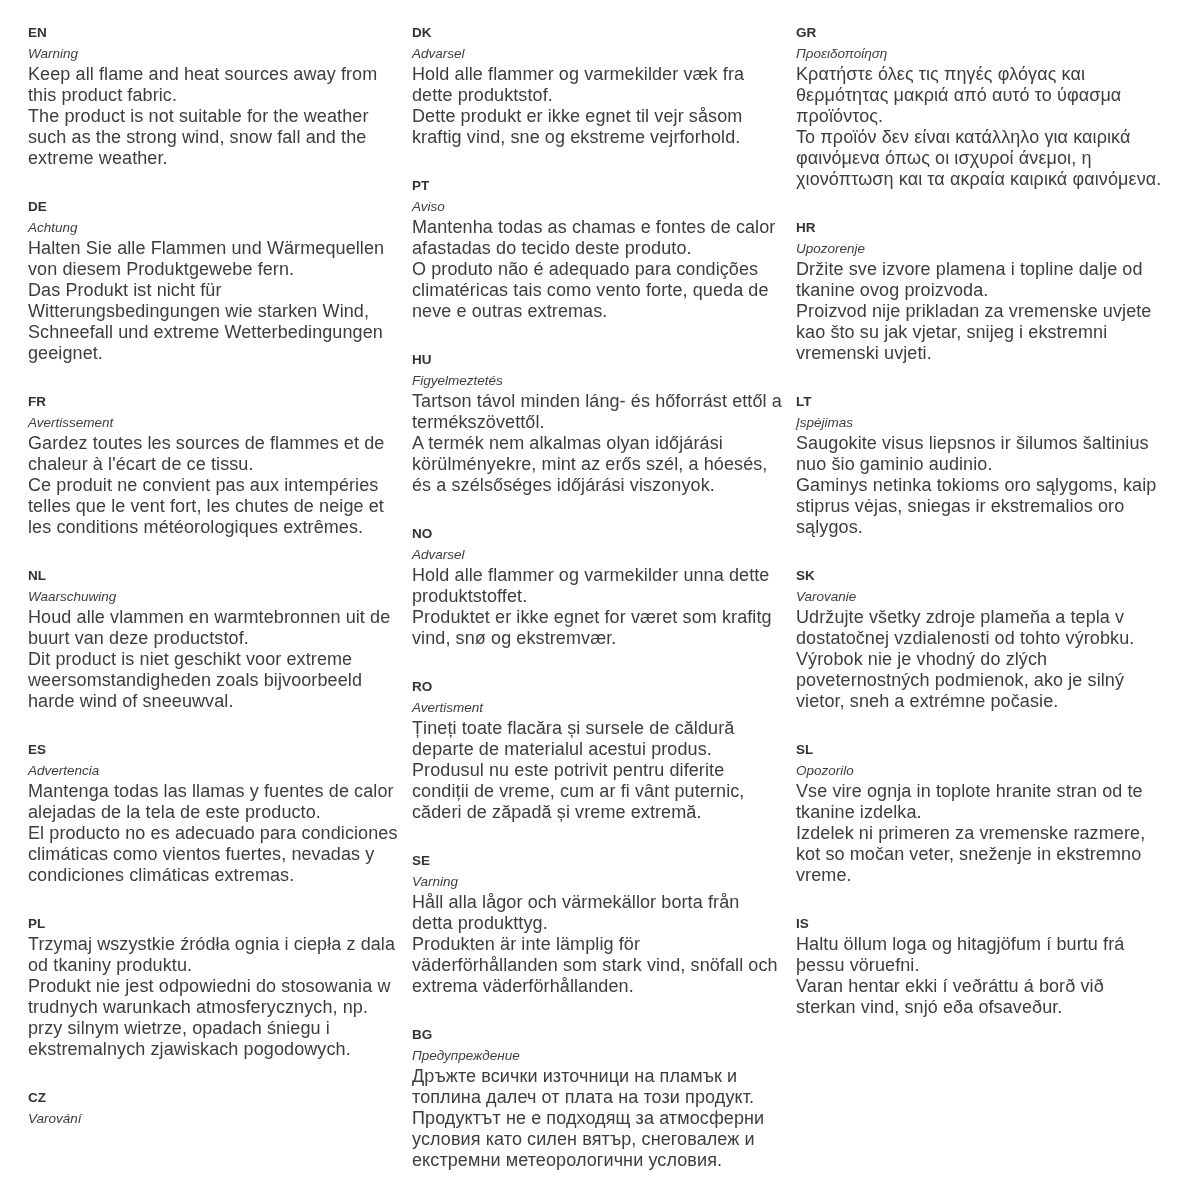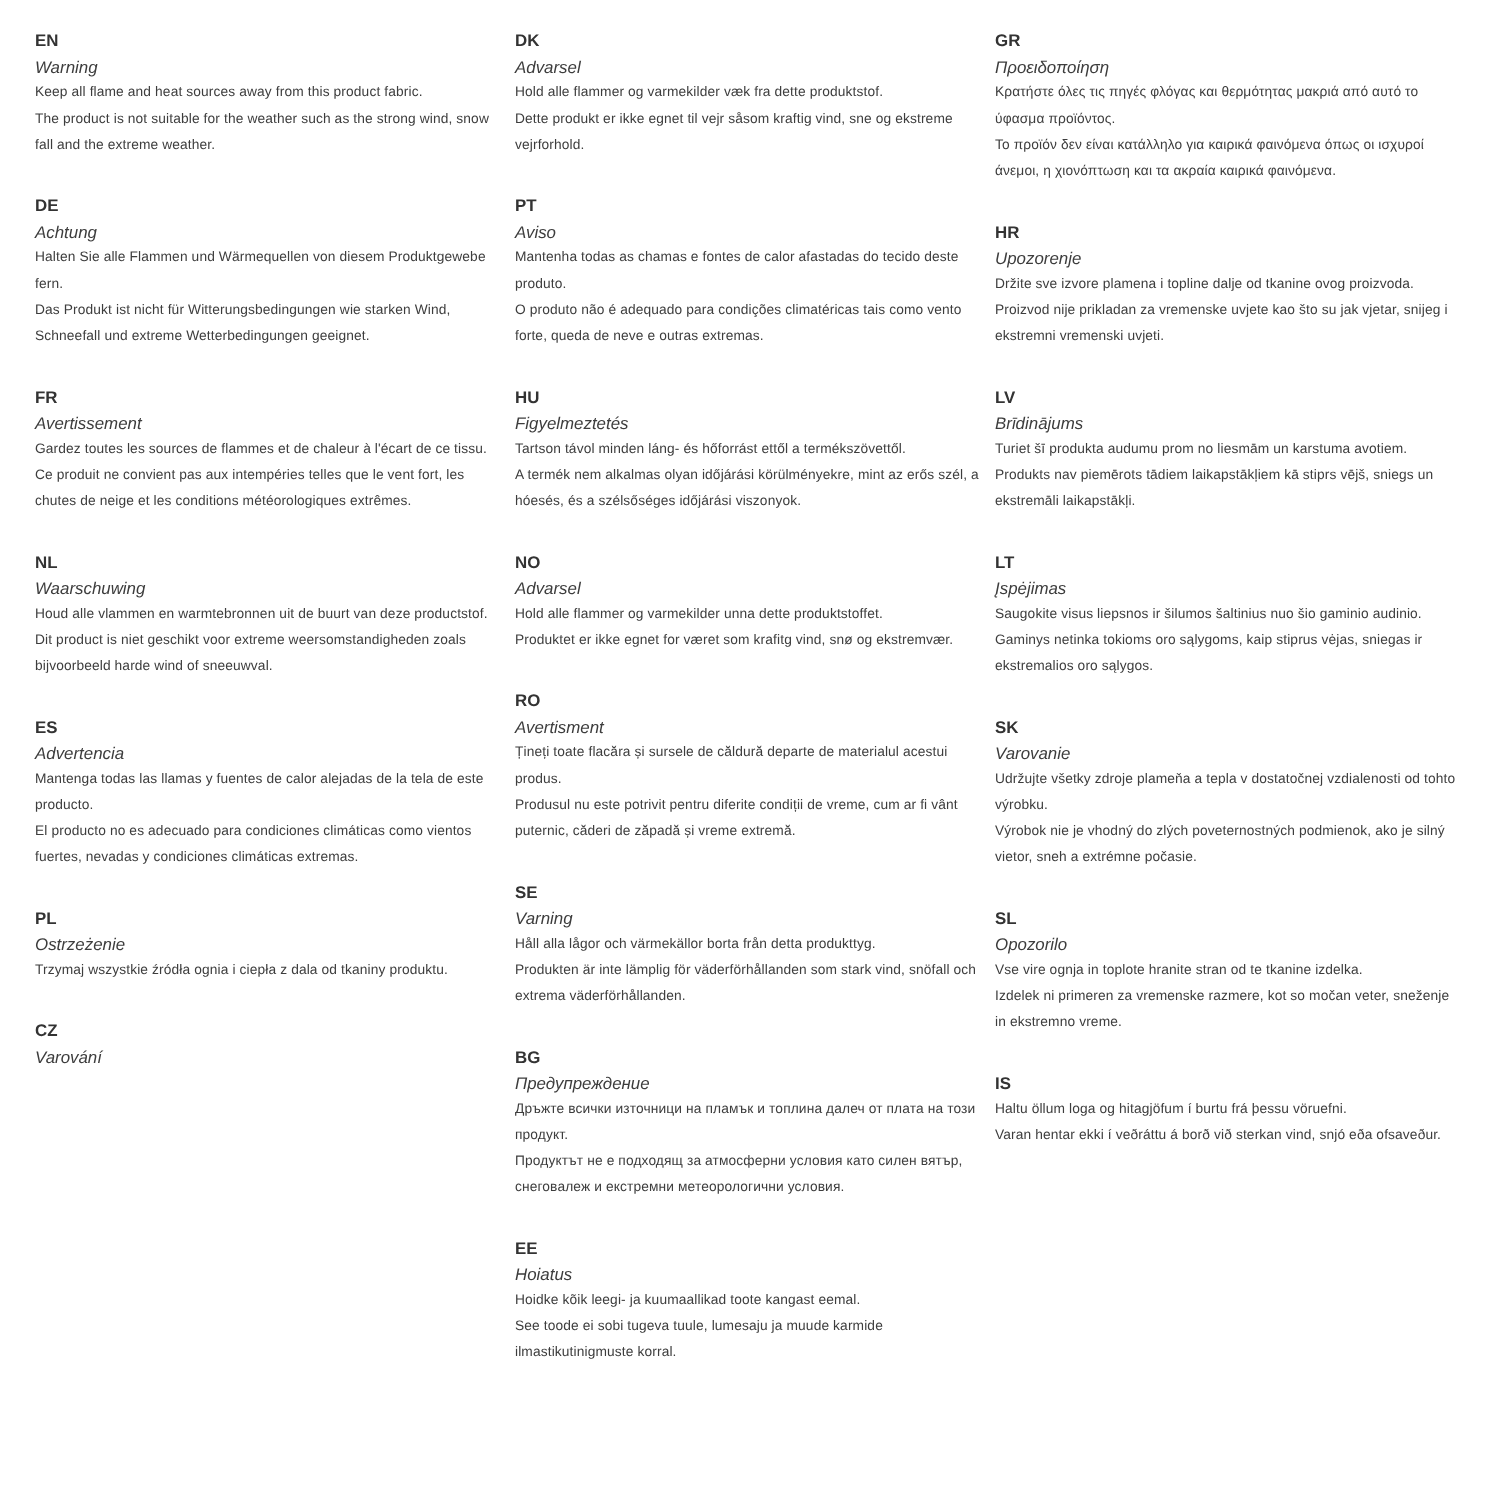--- a/index.html
+++ b/index.html
@@ -36,21 +36,21 @@
     color: #333333;
     margin: 0;
   }
   .lang-title {
     font-size: 13.5px;
     line-height: 21px;
     margin: 0;
     font-style: italic;
   }
   .lang-par {
-    font-size: 11px;
+    font-size: 18px;
     line-height: 21px;
     margin: 0;
     letter-spacing: 0.1px;
   }
 </style>
 </head>
 <body>
 
 <div class="page" id="page-root">
     <div class="col">
@@ -79,22 +79,22 @@
         <p class="lang-par">Dit product is niet geschikt voor extreme weersomstandigheden zoals bijvoorbeeld harde wind of sneeuwval.</p>
       </div>
       <div class="lang-section">
         <p class="lang-code">ES</p>
         <p class="lang-title">Advertencia</p>
         <p class="lang-par">Mantenga todas las llamas y fuentes de calor alejadas de la tela de este producto.</p>
         <p class="lang-par">El producto no es adecuado para condiciones climáticas como vientos fuertes, nevadas y condiciones climáticas extremas.</p>
       </div>
       <div class="lang-section">
         <p class="lang-code">PL</p>
-        <p class="lang-title">Ostrzeżenie</p>
         <p class="lang-par">Trzymaj wszystkie źródła ognia i ciepła z dala od tkaniny produktu.</p>
+        <p class="lang-par">Produkt nie jest odpowiedni do stosowania w trudnych warunkach atmosferycznych, np. przy silnym wietrze, opadach śniegu i ekstremalnych zjawiskach pogodowych.</p>
       </div>
       <div class="lang-section">
         <p class="lang-code">CZ</p>
         <p class="lang-title">Varování</p>
       </div>
     </div>
     <div class="col">
       <div class="lang-section">
         <p class="lang-code">DK</p>
         <p class="lang-title">Advarsel</p>
@@ -151,26 +151,20 @@
         <p class="lang-par">Κρατήστε όλες τις πηγές φλόγας και θερμότητας μακριά από αυτό το ύφασμα προϊόντος.</p>
         <p class="lang-par">Το προϊόν δεν είναι κατάλληλο για καιρικά φαινόμενα όπως οι ισχυροί άνεμοι, η χιονόπτωση και τα ακραία καιρικά φαινόμενα.</p>
       </div>
       <div class="lang-section">
         <p class="lang-code">HR</p>
         <p class="lang-title">Upozorenje</p>
         <p class="lang-par">Držite sve izvore plamena i topline dalje od tkanine ovog proizvoda.</p>
         <p class="lang-par">Proizvod nije prikladan za vremenske uvjete kao što su jak vjetar, snijeg i ekstremni vremenski uvjeti.</p>
       </div>
       <div class="lang-section">
-        <p class="lang-code">LV</p>
-        <p class="lang-title">Brīdinājums</p>
-        <p class="lang-par">Turiet šī produkta audumu prom no liesmām un karstuma avotiem.</p>
-        <p class="lang-par">Produkts nav piemērots tādiem laikapstākļiem kā stiprs vējš, sniegs un ekstremāli laikapstākļi.</p>
-      </div>
-      <div class="lang-section">
         <p class="lang-code">LT</p>
         <p class="lang-title">Įspėjimas</p>
         <p class="lang-par">Saugokite visus liepsnos ir šilumos šaltinius nuo šio gaminio audinio.</p>
         <p class="lang-par">Gaminys netinka tokioms oro sąlygoms, kaip stiprus vėjas, sniegas ir ekstremalios oro sąlygos.</p>
       </div>
       <div class="lang-section">
         <p class="lang-code">SK</p>
         <p class="lang-title">Varovanie</p>
         <p class="lang-par">Udržujte všetky zdroje plameňa a tepla v dostatočnej vzdialenosti od tohto výrobku.</p>
         <p class="lang-par">Výrobok nie je vhodný do zlých poveternostných podmienok, ako je silný vietor, sneh a extrémne počasie.</p>

